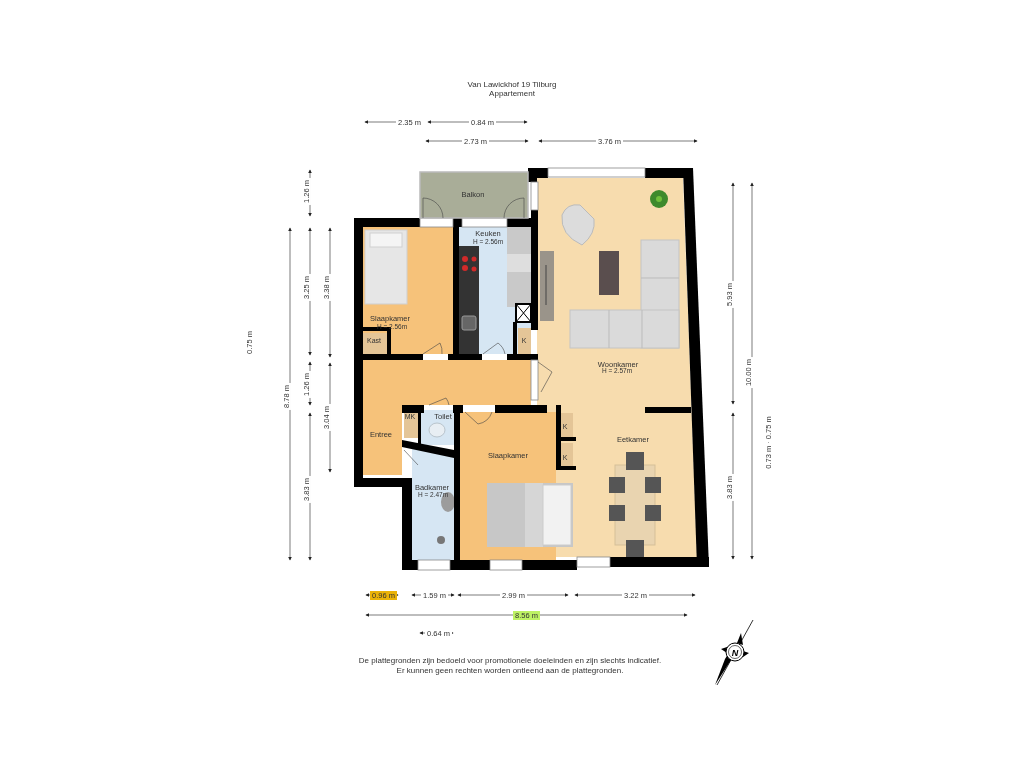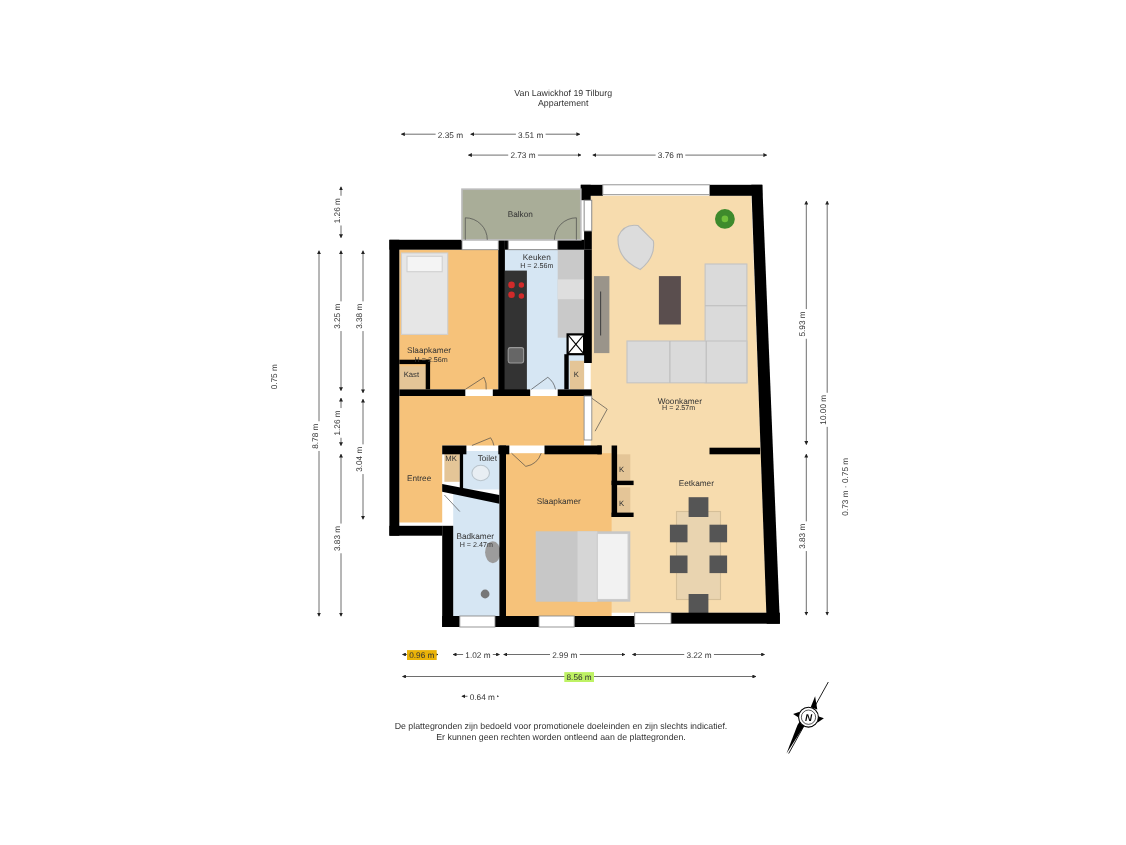--- a/index.html
+++ b/index.html
@@ -209,40 +209,40 @@
     <line x1="366" y1="595" x2="398" y2="595"></line>
     <line x1="412" y1="595" x2="454" y2="595"></line>
     <line x1="458" y1="595" x2="568" y2="595"></line>
     <line x1="575" y1="595" x2="695" y2="595"></line>
     <line x1="366" y1="615" x2="687" y2="615"></line>
     <line x1="420" y1="633" x2="453" y2="633"></line>
   </g>
 </svg>
 
 <div class="dim" style="left:396px;top:118px;background:#fff;padding:0 2px;">2.35 m</div>
-<div class="dim" style="left:469px;top:118px;background:#fff;padding:0 2px;">3.51 m</div>
+<div class="dim" style="left:469px;top:118px;background:#fff;padding:0 2px;">0.84 m</div>
 <div class="dim" style="left:462px;top:137px;background:#fff;padding:0 2px;">2.73 m</div>
 <div class="dim" style="left:596px;top:137px;background:#fff;padding:0 2px;">3.76 m</div>
 
 <div class="vdim" style="left:293px;top:187px;background:#fff;padding:0 2px;">1.26 m</div>
 <div class="vdim" style="left:293px;top:283px;background:#fff;padding:0 2px;">3.25 m</div>
 <div class="vdim" style="left:313px;top:283px;background:#fff;padding:0 2px;">3.38 m</div>
 <div class="vdim" style="left:293px;top:380px;background:#fff;padding:0 2px;">1.26 m</div>
 <div class="vdim" style="left:313px;top:413px;background:#fff;padding:0 2px;">3.04 m</div>
 <div class="vdim" style="left:293px;top:485px;background:#fff;padding:0 2px;">3.83 m</div>
 <div class="vdim" style="left:273px;top:392px;background:#fff;padding:0 2px;">8.78 m</div>
 <div class="vdim" style="left:238px;top:338px;">0.75 m</div>
 
 <div class="vdim" style="left:716px;top:290px;background:#fff;padding:0 2px;">5.93 m</div>
 <div class="vdim" style="left:716px;top:483px;background:#fff;padding:0 2px;">3.83 m</div>
 <div class="vdim" style="left:733px;top:368px;background:#fff;padding:0 2px;">10.00 m</div>
 <div class="vdim" style="left:742px;top:438px;">0.73 m · 0.75 m</div>
 
 <div class="dim" style="left:370px;top:591px;background:#eab308;padding:0 2px;">0.96 m</div>
-<div class="dim" style="left:421px;top:591px;background:#fff;padding:0 2px;">1.02 m</div>
+<div class="dim" style="left:421px;top:591px;background:#fff;padding:0 2px;">1.59 m</div>
 <div class="dim" style="left:500px;top:591px;background:#fff;padding:0 2px;">2.99 m</div>
 <div class="dim" style="left:622px;top:591px;background:#fff;padding:0 2px;">3.22 m</div>
 <div class="dim" style="left:513px;top:611px;background:#bef264;padding:0 2px;">8.56 m</div>
 <div class="dim" style="left:425px;top:629px;background:#fff;padding:0 2px;">0.64 m</div>
 
 <svg width="60" height="80" style="position:absolute;left:705px;top:615px;">
   <line x1="48" y1="5" x2="12" y2="70" stroke="#000" stroke-width="0.8"></line>
   <polygon points="30,28 26,45 10,70 20,44" fill="#000"></polygon>
   <polygon points="36,18 32,28 38,30" fill="#000"></polygon>
   <polygon points="22,32 16,34 22,38" fill="#000"></polygon>

